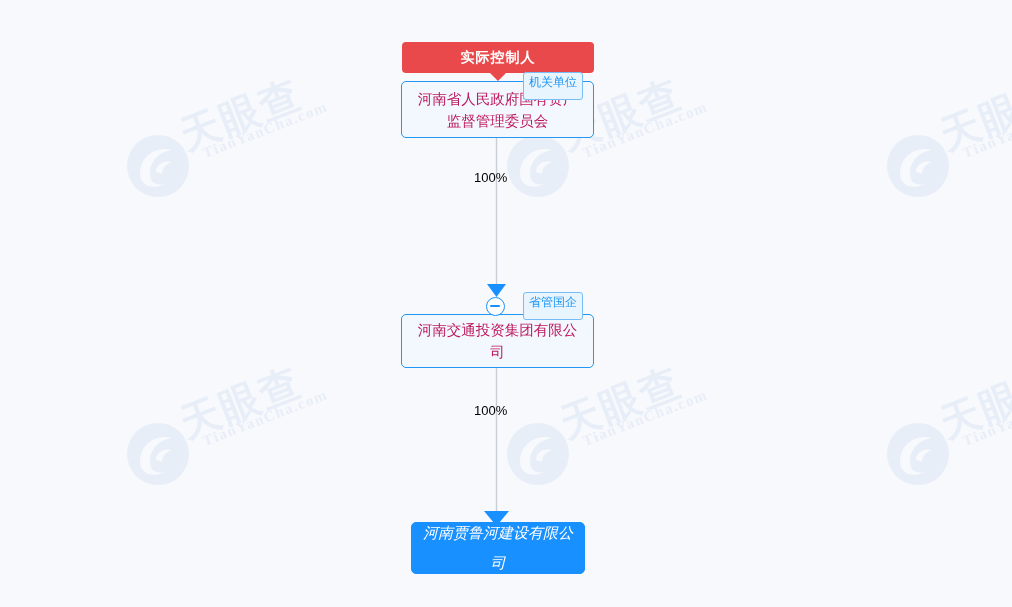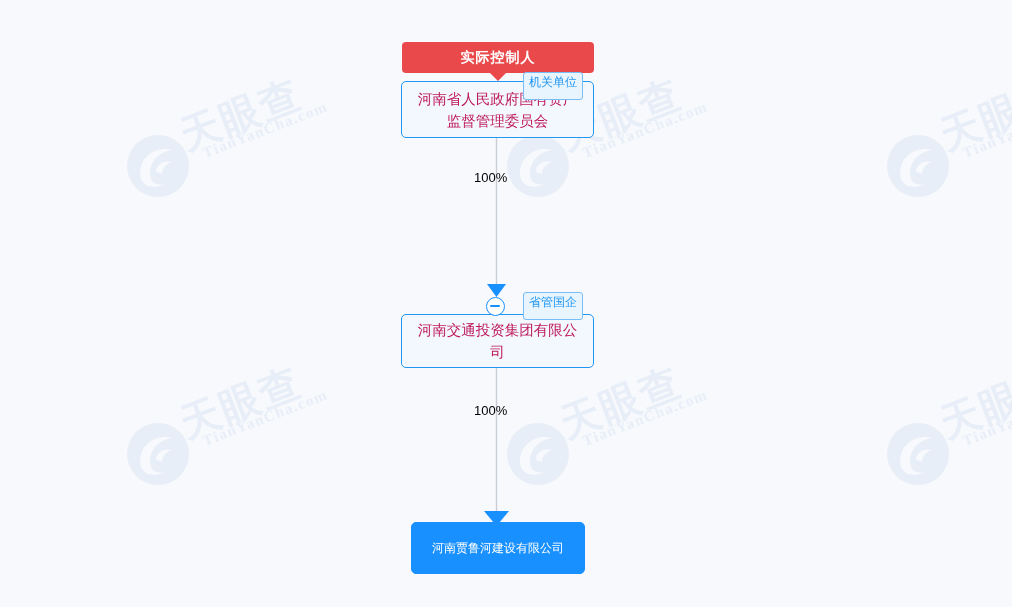--- a/index.html
+++ b/index.html
@@ -141,25 +141,26 @@
     line-height: 22px;
     font-family: Liberation Sans, sans-serif;
     padding: 0 10px;
   }
   .node.filled {
     background: #1890ff;
     border: 1.5px solid #1890ff;
   }
   .node.filled .node-label {
     color: #ffffff;
-    font-size: 12px;
+    font-size: 15px;
     line-height: 30px;
     font-weight: normal;
     font-family: "DejaVu Sans", sans-serif;
     padding: 0 10px;
+    font-style: italic;
   }
 
   #node-sasac   { left: 401px; top: 81px;  width: 193px; height: 57px; }
   #node-hnjt    { left: 401px; top: 314px; width: 193px; height: 54px; align-items: center; }
   #node-jialuhe { left: 411px; top: 522px; width: 174px; height: 52px; }
 
   
   .tag {
     position: absolute;
     box-sizing: border-box;

